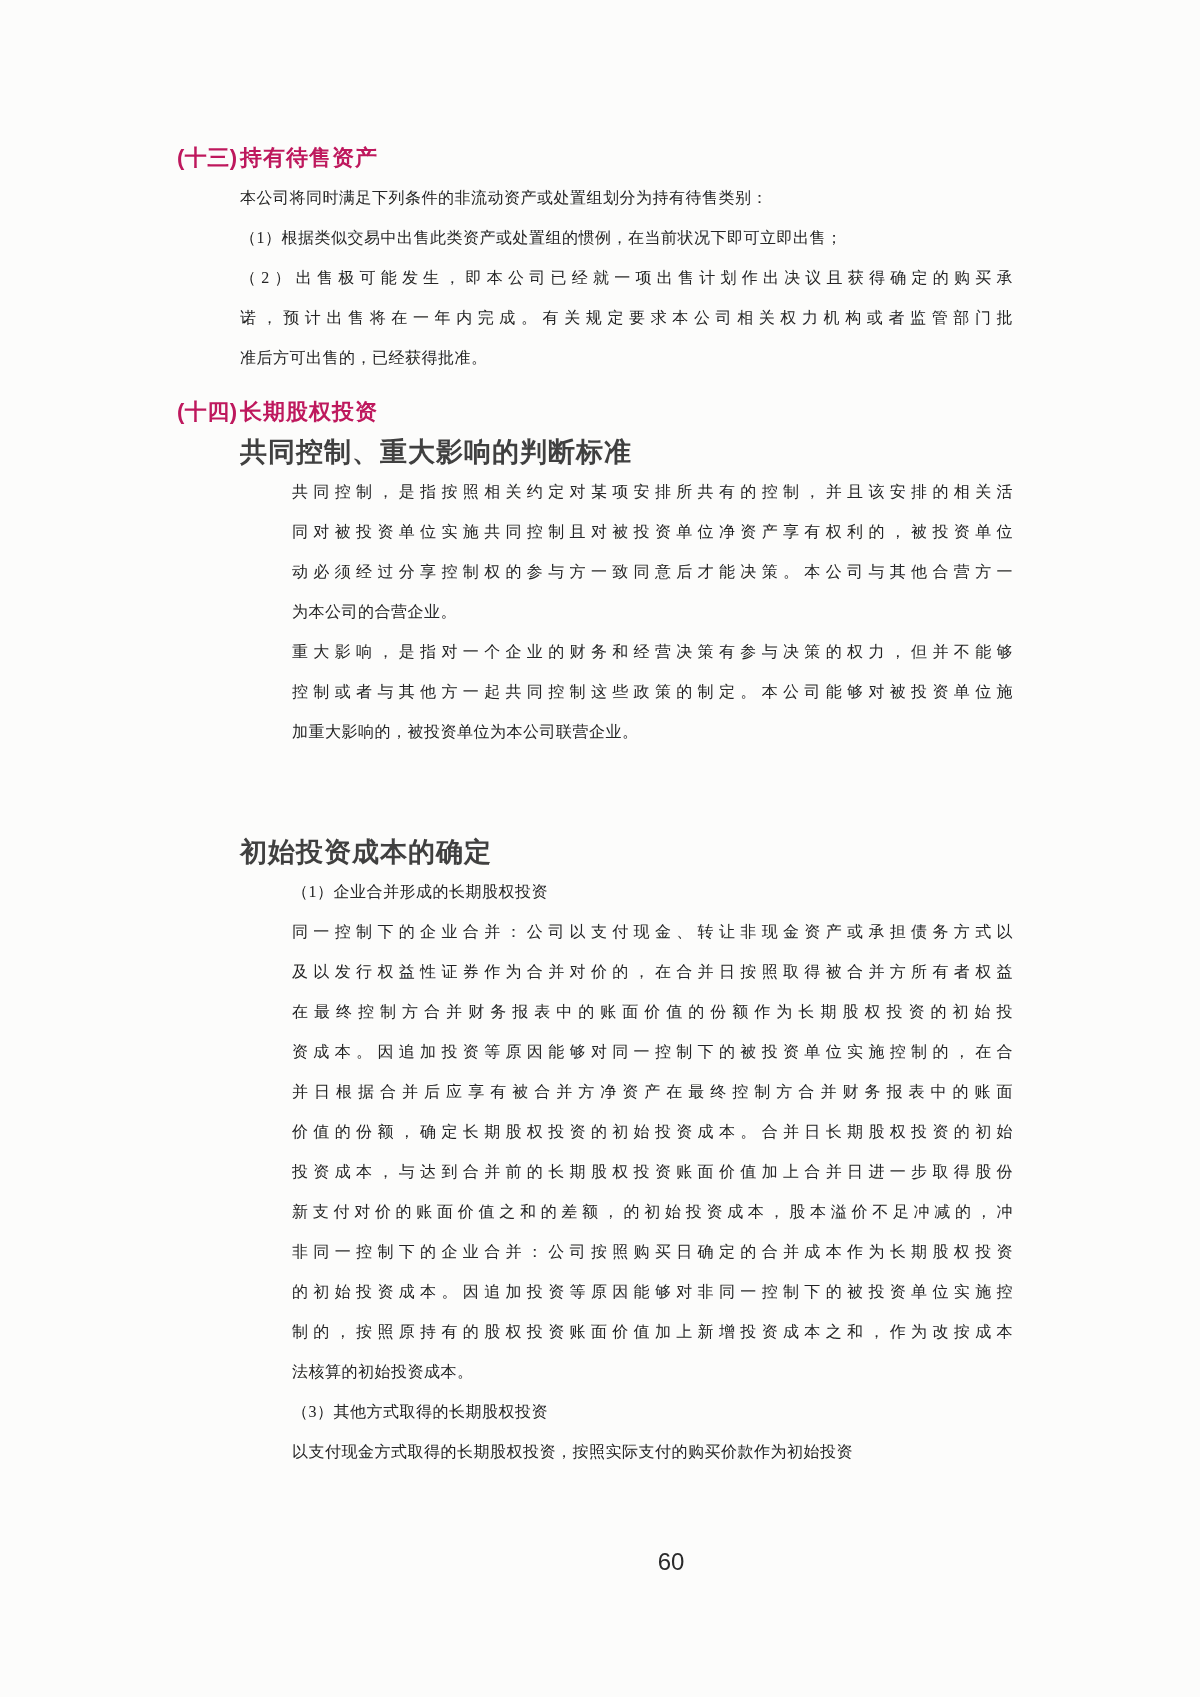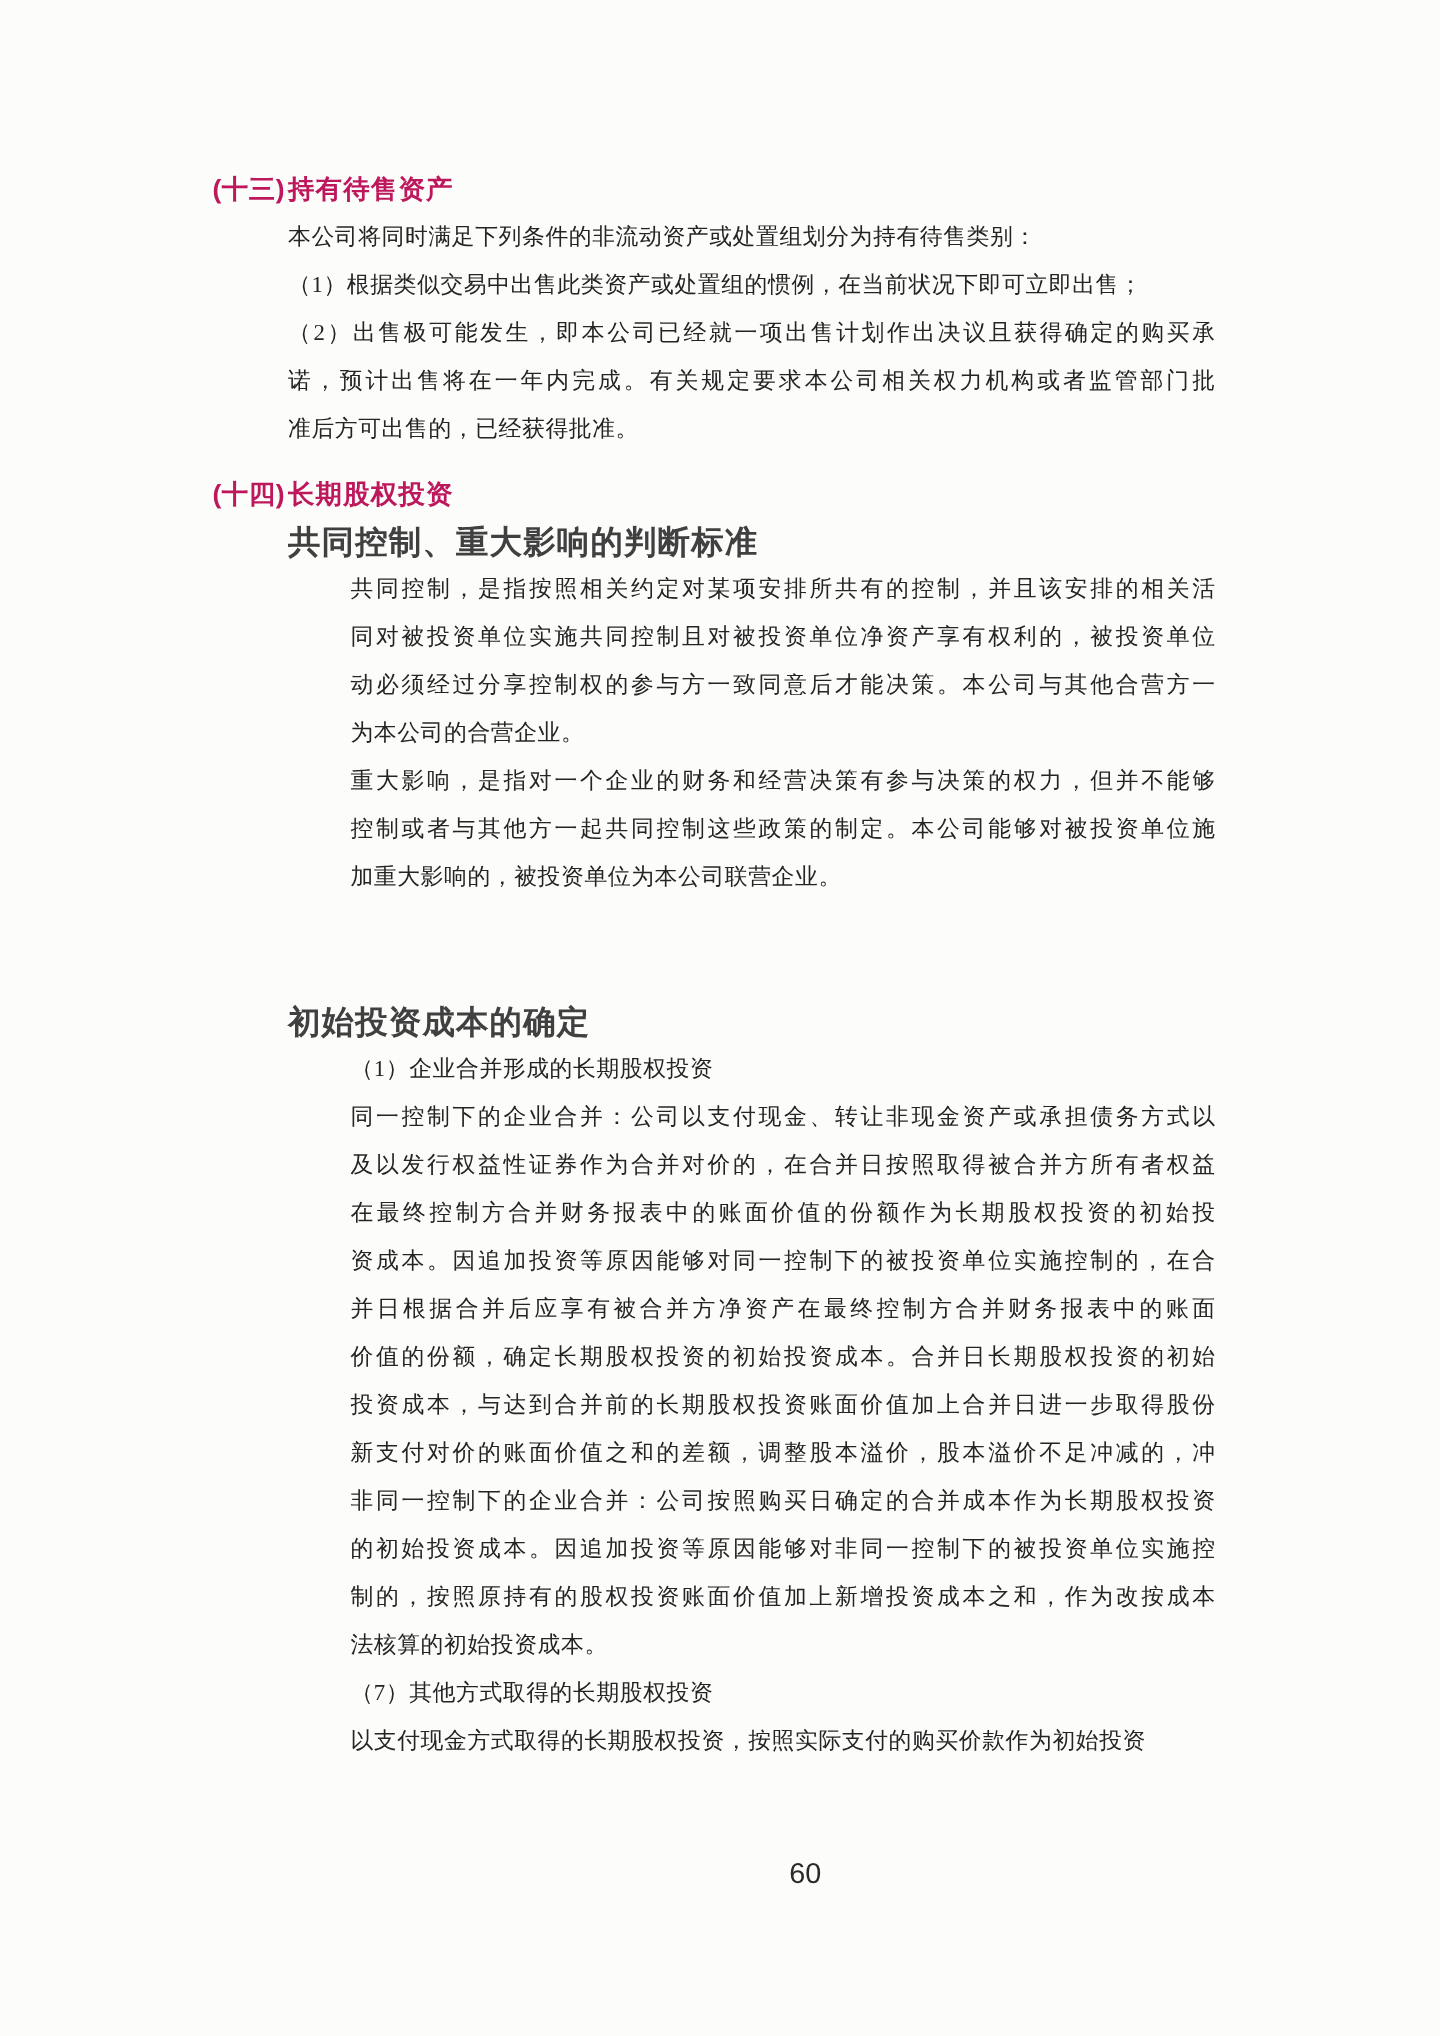--- a/index.html
+++ b/index.html
@@ -40,21 +40,21 @@
     color:#404040;
     letter-spacing:1px;
     white-space:nowrap;
   }
   .subheading.gap-before { margin-top:80px; }
   .para { }
   .para.l1 { margin-left:63px;  width:773px; }
   .para.l2 { margin-left:115px; width:721px; }
   .line {
     height:40px; line-height:40px;
-    font-size:19px;
+    font-size:16px;
     letter-spacing:0.5px;
     overflow:hidden;
     text-align:justify;
     text-justify:inter-character;
     color:#242424;
   }
   .line.full { text-align-last:justify; }
   .page-number {
     position:absolute;
     left:636px; top:1548px;
@@ -109,30 +109,30 @@
           <div class="line">（1）企业合并形成的长期股权投资</div>
         </div>
         <div class="para l2">
           <div class="line full">同一控制下的企业合并：公司以支付现金、转让非现金资产或承担债务方式以</div>
           <div class="line full">及以发行权益性证券作为合并对价的，在合并日按照取得被合并方所有者权益</div>
           <div class="line full">在最终控制方合并财务报表中的账面价值的份额作为长期股权投资的初始投</div>
           <div class="line full">资成本。因追加投资等原因能够对同一控制下的被投资单位实施控制的，在合</div>
           <div class="line full">并日根据合并后应享有被合并方净资产在最终控制方合并财务报表中的账面</div>
           <div class="line full">价值的份额，确定长期股权投资的初始投资成本。合并日长期股权投资的初始</div>
           <div class="line full">投资成本，与达到合并前的长期股权投资账面价值加上合并日进一步取得股份</div>
-          <div class="line full">新支付对价的账面价值之和的差额，调整股本溢价，股本溢价不足冲减的，冲</div>
+          <div class="line full">新支付对价的账面价值之和的差额，的初始投资成本，股本溢价不足冲减的，冲</div>
         </div>
         <div class="para l2">
           <div class="line full">非同一控制下的企业合并：公司按照购买日确定的合并成本作为长期股权投资</div>
           <div class="line full">的初始投资成本。因追加投资等原因能够对非同一控制下的被投资单位实施控</div>
           <div class="line full">制的，按照原持有的股权投资账面价值加上新增投资成本之和，作为改按成本</div>
           <div class="line">法核算的初始投资成本。</div>
         </div>
         <div class="para l2">
-          <div class="line">（7）其他方式取得的长期股权投资</div>
+          <div class="line">（3）其他方式取得的长期股权投资</div>
         </div>
         <div class="para l2">
           <div class="line">以支付现金方式取得的长期股权投资，按照实际支付的购买价款作为初始投资</div>
         </div>
       </div>
     </div>
   <div class="page-number">60</div>
 </div>
 
 </body></html>

